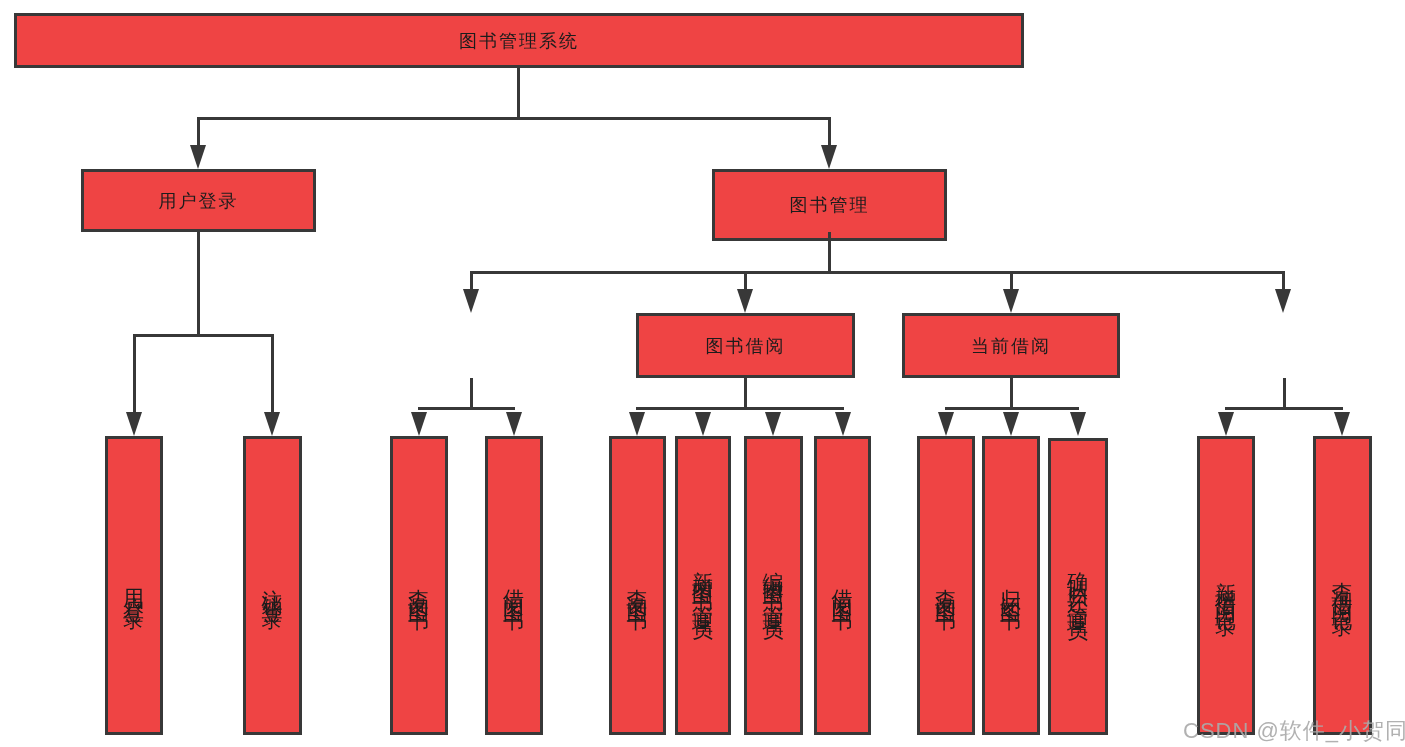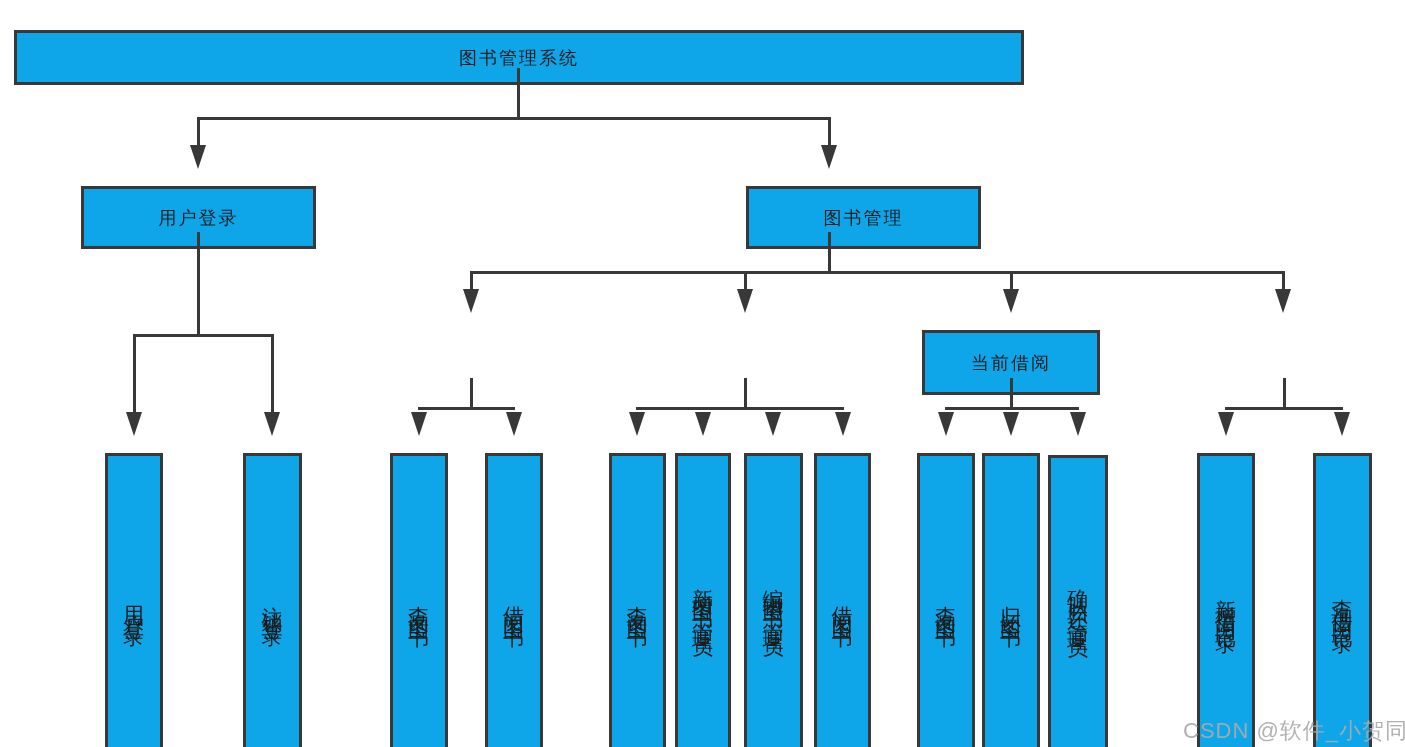--- a/index.html
+++ b/index.html
@@ -2,22 +2,22 @@
 <html><head>
 <meta charset="utf-8">
 <style>
   html,body { margin:0; padding:0; background:#ffffff; }
   .canvas {
     position:relative; width:1405px; height:747px; background:#ffffff;
     font-family:"Liberation Sans", sans-serif; overflow:hidden;
   }
   .box {
     position:absolute; box-sizing:border-box;
-    border:3px solid #383838; background:#0ea5e9; color:#1c1c1c;
-    display:flex; align-items:center; justify-content:center;margin-top:17px;
+    border:3px solid #383838; background:#ef4444; color:#1c1c1c;
+    display:flex; align-items:center; justify-content:center;
   }
   .hbox { font-size:18px; letter-spacing:2px; white-space:nowrap; }
   .vbox {
     writing-mode:vertical-rl; font-size:21px; letter-spacing:7px;
     line-height:1; text-align:center;
   }
   .vl { position:absolute; width:3px; background:#383838; }
   .hl { position:absolute; height:3px; background:#383838; }
   .arrow {
     position:absolute; width:0; height:0;
@@ -38,41 +38,42 @@
   <div class="box hbox" style="left:14px; top:13px; width:1010px; height:55px;">图书管理系统</div>
 
   <div class="vl" style="left:517px; top:68px; height:51px;"></div>
   <div class="hl" style="left:197px; top:117px; width:634px;"></div>
   <div class="vl" style="left:197px; top:117px; height:30px;"></div>
   <div class="arrow" style="left:190px; top:145px;"></div>
   <div class="vl" style="left:828px; top:117px; height:30px;"></div>
   <div class="arrow" style="left:821px; top:145px;"></div>
 
   <div class="box hbox" style="left:81px; top:169px; width:235px; height:63px;">用户登录</div>
-  <div class="box hbox" style="left:746px; top:169px; width:235px; height:63px;font-family:Liberation Serif, serif;">图书管理</div>
+  <div class="box hbox" style="left:712px; top:169px; width:235px; height:72px;font-family:Liberation Serif, serif;">图书管理</div>
 
   <div class="vl" style="left:197px; top:232px; height:104px;"></div>
   <div class="hl" style="left:133px; top:334px; width:141px;"></div>
   <div class="vl" style="left:133px; top:334px; height:80px;"></div>
   <div class="arrow" style="left:126px; top:412px;"></div>
   <div class="vl" style="left:271px; top:334px; height:80px;"></div>
   <div class="arrow" style="left:264px; top:412px;"></div>
 
   <div class="vl" style="left:828px; top:232px; height:41px;"></div>
   <div class="hl" style="left:470px; top:271px; width:815px;"></div>
   <div class="vl" style="left:470px; top:271px; height:20px;"></div>
   <div class="arrow" style="left:463px; top:289px;"></div>
   <div class="vl" style="left:744px; top:271px; height:20px;"></div>
   <div class="arrow" style="left:737px; top:289px;"></div>
   <div class="vl" style="left:1010px; top:271px; height:20px;"></div>
   <div class="arrow" style="left:1003px; top:289px;"></div>
   <div class="vl" style="left:1282px; top:271px; height:20px;"></div>
   <div class="arrow" style="left:1275px; top:289px;"></div>
 
-  <div class="box hbox" style="left:922px; top:313px; width:178px; height:65px;text-align:right;">当前借阅</div>
+  <div class="box hbox" style="left:636px; top:313px; width:219px; height:65px;">图书借阅</div>
+  <div class="box hbox" style="left:902px; top:313px; width:218px; height:65px;text-align:right;">当前借阅</div>
 
   <div class="vl" style="left:470px; top:378px; height:31px;"></div>
   <div class="hl" style="left:418px; top:407px; width:97px;"></div>
   <div class="arrow" style="left:411px; top:412px;"></div>
   <div class="arrow" style="left:506px; top:412px;"></div>
 
   <div class="vl" style="left:744px; top:378px; height:31px;"></div>
   <div class="hl" style="left:636px; top:407px; width:208px;"></div>
   <div class="arrow" style="left:629px; top:412px;"></div>
   <div class="arrow" style="left:695px; top:412px;"></div>

